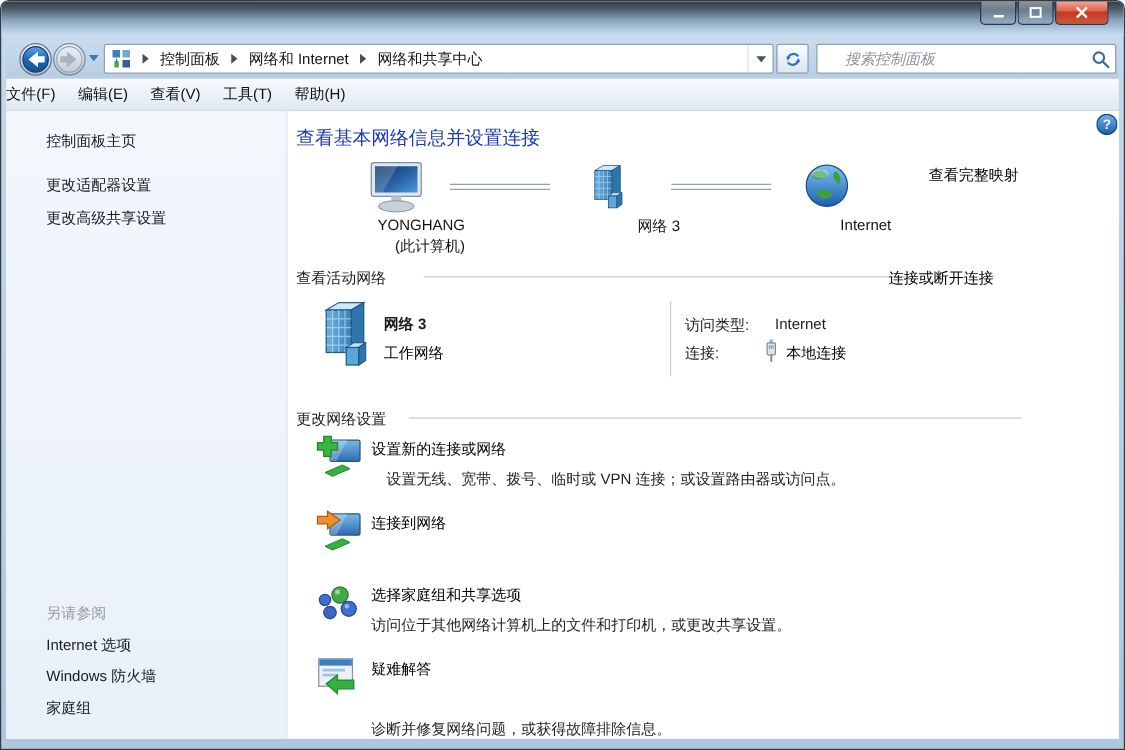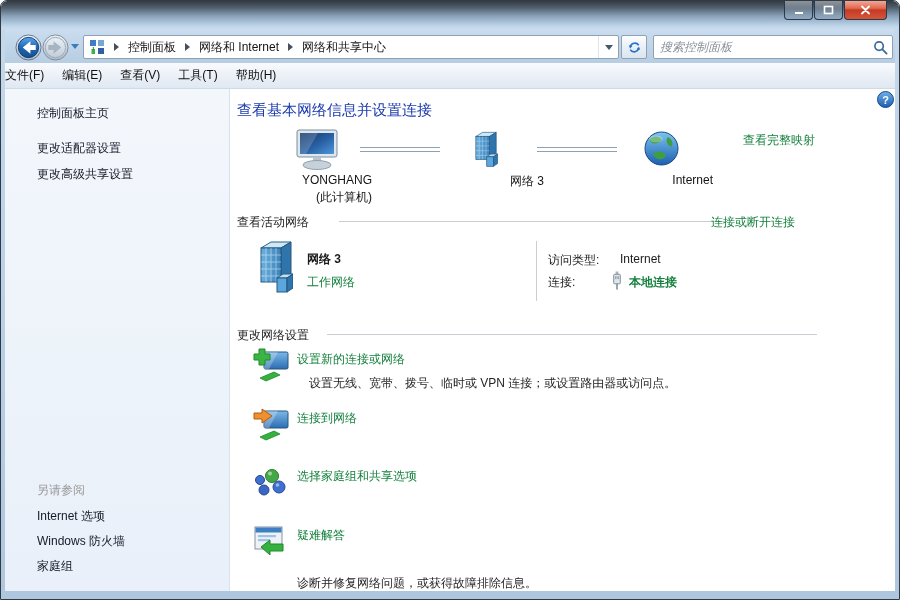--- a/index.html
+++ b/index.html
@@ -38,38 +38,38 @@
   .crumb { white-space:nowrap; color:#141414; padding:0 2px; }
   .addr-drop { margin-left:auto; width:20px; height:22px; border-left:1px solid #dde4eb;
     display:flex; align-items:center; justify-content:center; }
   .addr-drop .tri { width:0; height:0; border-left:4px solid transparent; border-right:4px solid transparent;
     border-top:5px solid #44586c; }
   .refresh-btn { position:absolute; left:616px; top:6px; width:26px; height:24px;
     border:1px solid #8ea1b5; border-radius:2px; background:linear-gradient(#fdfefe,#e9f0f7 50%,#dbe6f0);
     display:flex; align-items:center; justify-content:center; }
   .searchbox { position:absolute; left:648px; top:6px; width:240px; height:24px;
     background:#fff; border:1px solid #8ea1b5; border-radius:2px; display:flex; align-items:center; }
-  .searchbox input { flex:1; border:none; outline:none; height:20px; padding:0 6px;
+  .searchbox input { flex:1; border:none; outline:none; height:20px; padding:0 22px;
     font:italic 12px "Liberation Sans", sans-serif; color:#0f172a; background:transparent; }
   .searchbox input::placeholder { color:#8a9299; font-style:italic; }
   .search-icon-wrap { width:24px; display:flex; justify-content:center; }
   
   .menubar { position:absolute; left:4px; right:4px; top:62px; height:26px;
     background:linear-gradient(#f8fafd, #e7edf5 70%, #dfe8f2);
     border-bottom:1px solid #cfdae6; display:flex; align-items:center; }
   .menu-item { margin-right:18px; color:#101010; white-space:nowrap; }
   
   .content { position:absolute; left:4px; right:4px; top:88px; bottom:8px; background:#fff; }
   .sidebar { position:absolute; left:0; top:0; bottom:0; width:225px;
     background:linear-gradient(#f3f7fc, #e9f0f9); border-right:1px solid #d8e2ee; }
   .side-link { position:absolute; left:32px; white-space:nowrap; color:#151a28; cursor:pointer; }
   .side-head { position:absolute; left:32px; white-space:nowrap; color:#9a9a9a; }
   .main { position:absolute; left:226px; right:0; top:0; bottom:0; background:#fff; }
   .abs { position:absolute; white-space:nowrap; }
-  a.link { color:#15803d; text-decoration:none; cursor:pointer; white-space:nowrap; }
+  a.link { color:#000000; text-decoration:none; cursor:pointer; white-space:nowrap; }
   .heading { font-size:15px; color:#1c3bae; }
   .sect-line { position:absolute; height:0; border-top:1px solid #c9ced4; }
   .dbl-line { position:absolute; width:80px; height:5px; border-top:1px solid #91a0ae; border-bottom:1px solid #91a0ae; }
   .vdiv { position:absolute; width:0; border-left:1px solid #c9ced4; }
   .map-label { position:absolute; width:110px; text-align:right; color:#141414; }
   .bold { font-weight:bold; }
   .desc { color:#1f1f1f; }
 </style>
 </head>
 <body>
@@ -275,21 +275,21 @@
 
       <div class="abs" style="left:317px; top:163px;">访问类型:</div>
       <div class="abs" style="left:389px; top:163px;">Internet</div>
       <div class="abs" style="left:317px; top:185px;">连接:</div>
       <svg class="abs" style="left:380px; top:182px;" width="12" height="19" viewBox="0 0 12 20">
         <rect x="4.5" y="0.5" width="3" height="3" fill="#aab4be"></rect>
         <rect x="2.5" y="3.5" width="7" height="10" rx="1" fill="#dfe5ea" stroke="#7d8a97"></rect>
         <path d="M4.5 5.5 v3 M6 5.5 v3 M7.5 5.5 v3" stroke="#7d8a97" stroke-width="0.8"></path>
         <rect x="5.2" y="13.5" width="1.6" height="6" fill="#7d8a97"></rect>
       </svg>
-      <a class="link abs" style="left:398px; top:185px;font-weight:bold;">本地连接</a>
+      <a class="link abs" style="left:398px; top:185px;">本地连接</a>
 
       <div class="abs" style="left:6px; top:238px;">更改网络设置</div>
       <div class="sect-line" style="left:96px; top:245px; width:490px;"></div>
 
       <svg class="abs" style="left:21px; top:258px;" width="38" height="36" viewBox="0 0 38 36">
         <defs>
             <linearGradient id="mon" x1="0" y1="0" x2="0" y2="1">
               <stop offset="0" stop-color="#7db8e8"></stop>
               <stop offset="1" stop-color="#2c6db2"></stop>
             </linearGradient>
@@ -312,20 +312,21 @@
 
       <svg class="abs" style="left:22px; top:377px;" width="34" height="32" viewBox="0 0 34 32">
         <circle cx="7" cy="14" r="4.5" fill="#3f6fd0" stroke="#27498f"></circle>
         <circle cx="19" cy="10" r="6.5" fill="#43a847" stroke="#2a7b2e"></circle>
         <circle cx="26" cy="21" r="6" fill="#3f6fd0" stroke="#27498f"></circle>
         <circle cx="11" cy="24" r="5" fill="#3b66c4" stroke="#27498f"></circle>
         <circle cx="17" cy="7.5" r="2" fill="#ffffff" opacity="0.5"></circle>
         <circle cx="24.5" cy="19" r="1.8" fill="#ffffff" opacity="0.5"></circle>
       </svg>
       <div class="abs" style="left:66px; top:379px;"><a class="link">选择家庭组和共享选项</a></div>
+      <div class="abs desc" style="left:66px; top:403px;">访问位于其他网络计算机上的文件和打印机，或更改共享设置。</div>
 
       <svg class="abs" style="left:22px; top:436px;" width="32" height="31" viewBox="0 0 32 31">
         <rect x="2" y="2" width="27" height="22" fill="#eef2f6" stroke="#8794a2"></rect>
         <rect x="2.5" y="2.5" width="26" height="5" fill="#3e7ec2"></rect>
         <rect x="5" y="10" width="18" height="2.2" fill="#9fc3e8"></rect>
         <rect x="5" y="14" width="12" height="2.2" fill="#9fc3e8"></rect>
         <path d="M8,22 l9,-7 v4 h13 v7 h-13 v4 Z" fill="#35b13f" stroke="#1f8a2a"></path>
       </svg>
       <div class="abs" style="left:66px; top:438px;"><a class="link">疑难解答</a></div>
       <div class="abs desc" style="left:66px; top:486px;">诊断并修复网络问题，或获得故障排除信息。</div>

